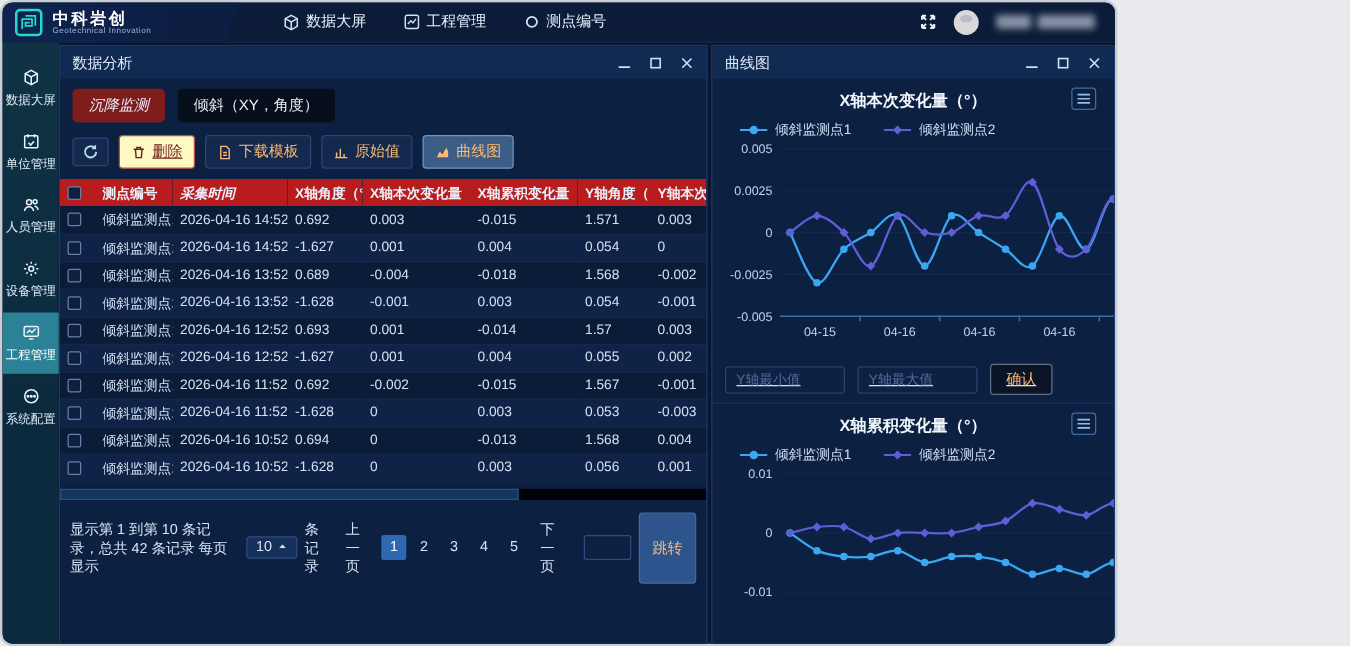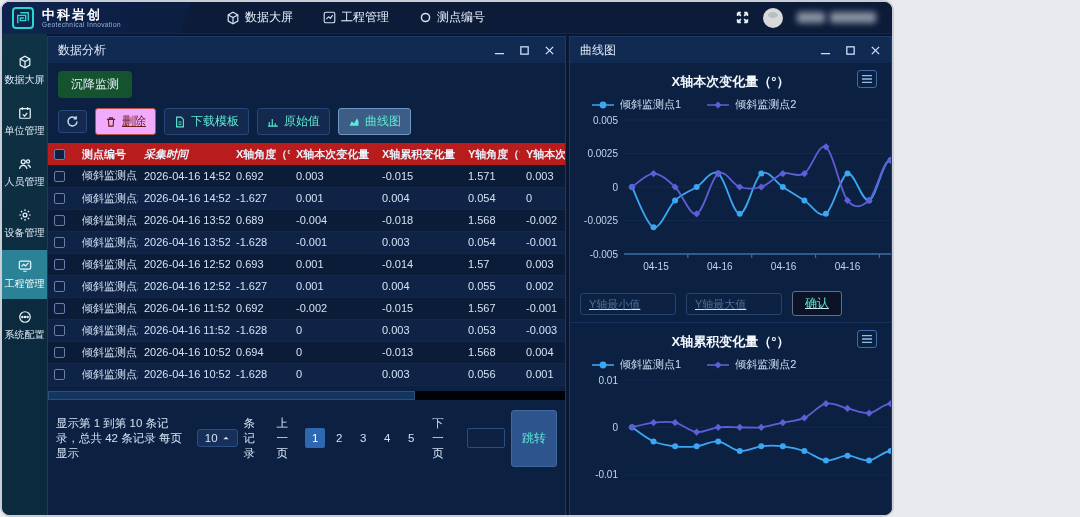--- a/index.html
+++ b/index.html
@@ -39,29 +39,29 @@
   .panel { background:#0c2142; border:1px solid #1b3a68; display:flex; flex-direction:column; overflow:hidden; }
   .panel-analysis { width:519px; flex:none; }
   .panel-charts { flex:1; }
   .panel-head { height:26px; background:#112a52; display:flex; align-items:center; padding:0 10px;
           font-size:12px; color:#dfeaf8; flex:none; }
   .win-controls { margin-left:auto; display:flex; gap:14px; align-items:center; color:#cfe0f5; }
   .win-controls span { cursor:pointer; display:flex; }
   
   .tabs { display:flex; gap:10px; padding:8px 10px 6px; }
   .tab { font-size:12px; padding:5px 13px; border-radius:4px; cursor:pointer; color:#e8f0fb; }
-  .tab.inactive { background:#14532d; }
+  .tab.inactive { background:#7f1d1d;font-style:italic; }
   .tab.active { background:#070e1c; }
   
   .toolbar { display:flex; align-items:center; gap:8px; padding:4px 10px 6px; }
-  .btn { display:flex; align-items:center; gap:5px; font-size:12px; color:#5eead4; background:#13294d;
+  .btn { display:flex; align-items:center; gap:5px; font-size:12px; color:#fdba74; background:#13294d;
           border:1px solid #27467a; border-radius:3px; padding:4px 9px; cursor:pointer; white-space:nowrap; }
   .btn .bi { display:flex; }
   .btn-refresh { padding:4px 7px; color:#bfe0f2; }
-  .btn-danger { background:#f0abfc; border-color:#bb5149; color:#6e1d18;text-decoration:underline; }
+  .btn-danger { background:#fef9c3; border-color:#bb5149; color:#6e1d18;text-decoration:underline; }
   .btn-active-view { background:#3c5d85; border-color:#6f97c4; }
   
   .table-wrap { overflow:hidden; margin:2px 0 0 0; }
   table { border-collapse:collapse; table-layout:fixed; width:532px; }
   th,td { height:22px; font-size:11px; text-align:left; padding:0 6px; white-space:nowrap; overflow:hidden; }
   thead th { background:#b91c1c; color:#eaf1fc; font-weight:bold; }
   tbody tr:nth-child(odd) { background:#0a1c38; }
   tbody tr:nth-child(even) { background:#0e2346; }
   tbody tr { border-bottom:1px solid #12284c; }
   td { color:#d5e2f4; }
@@ -238,20 +238,21 @@
             <span>
                 <svg width="11" height="11" viewBox="0 0 12 12" stroke="currentColor" stroke-width="1.4">
                   <path d="M2 2l8 8M10 2l-8 8"></path>
                 </svg>
               </span>
           </span>
         </div>
 
         <div class="tabs" id="tabs-container">
             <span class="tab inactive">沉降监测</span>
+            <span class="tab active">倾斜（XY，角度）</span>
           </div>
 
         <div class="toolbar">
           <span class="btn btn-refresh">
             <span class="bi">
                 <svg width="13" height="13" viewBox="0 0 16 16" fill="none" stroke="currentColor" stroke-width="1.8">
                   <path d="M13.5 8a5.5 5.5 0 1 1-1.6-3.9"></path>
                   <path d="M12.5 1.5v3h-3"></path>
                 </svg>
               </span>

